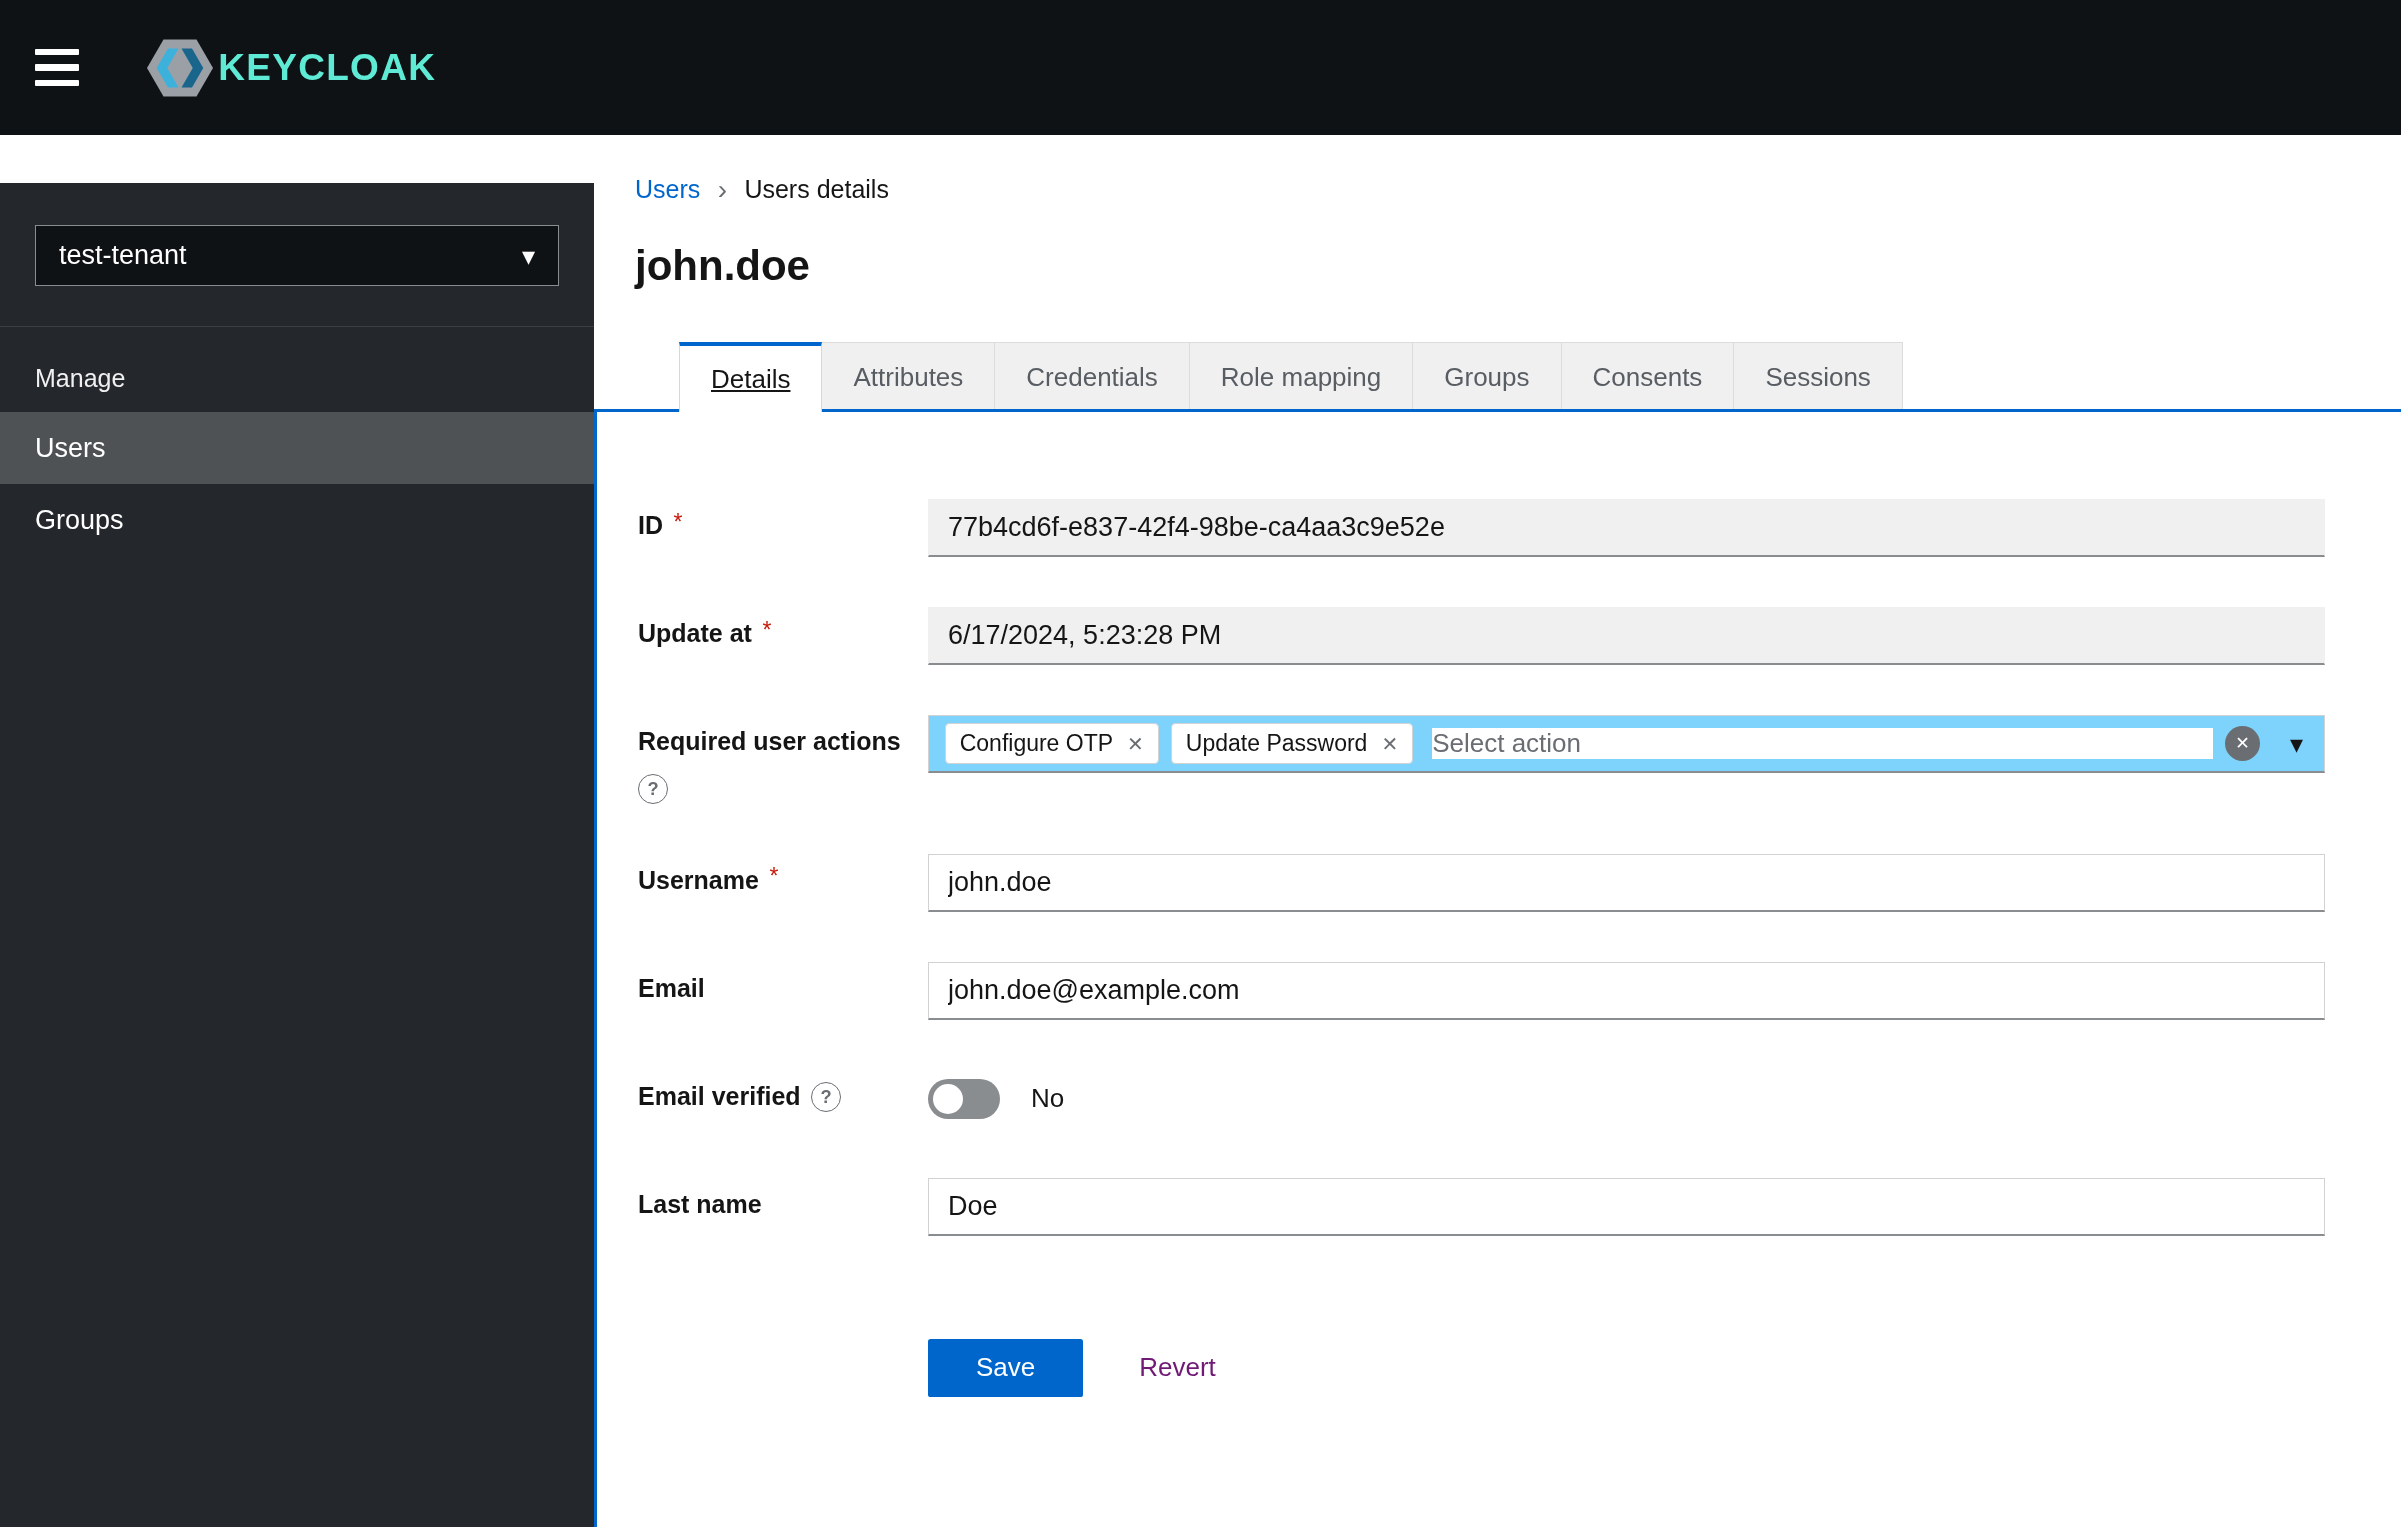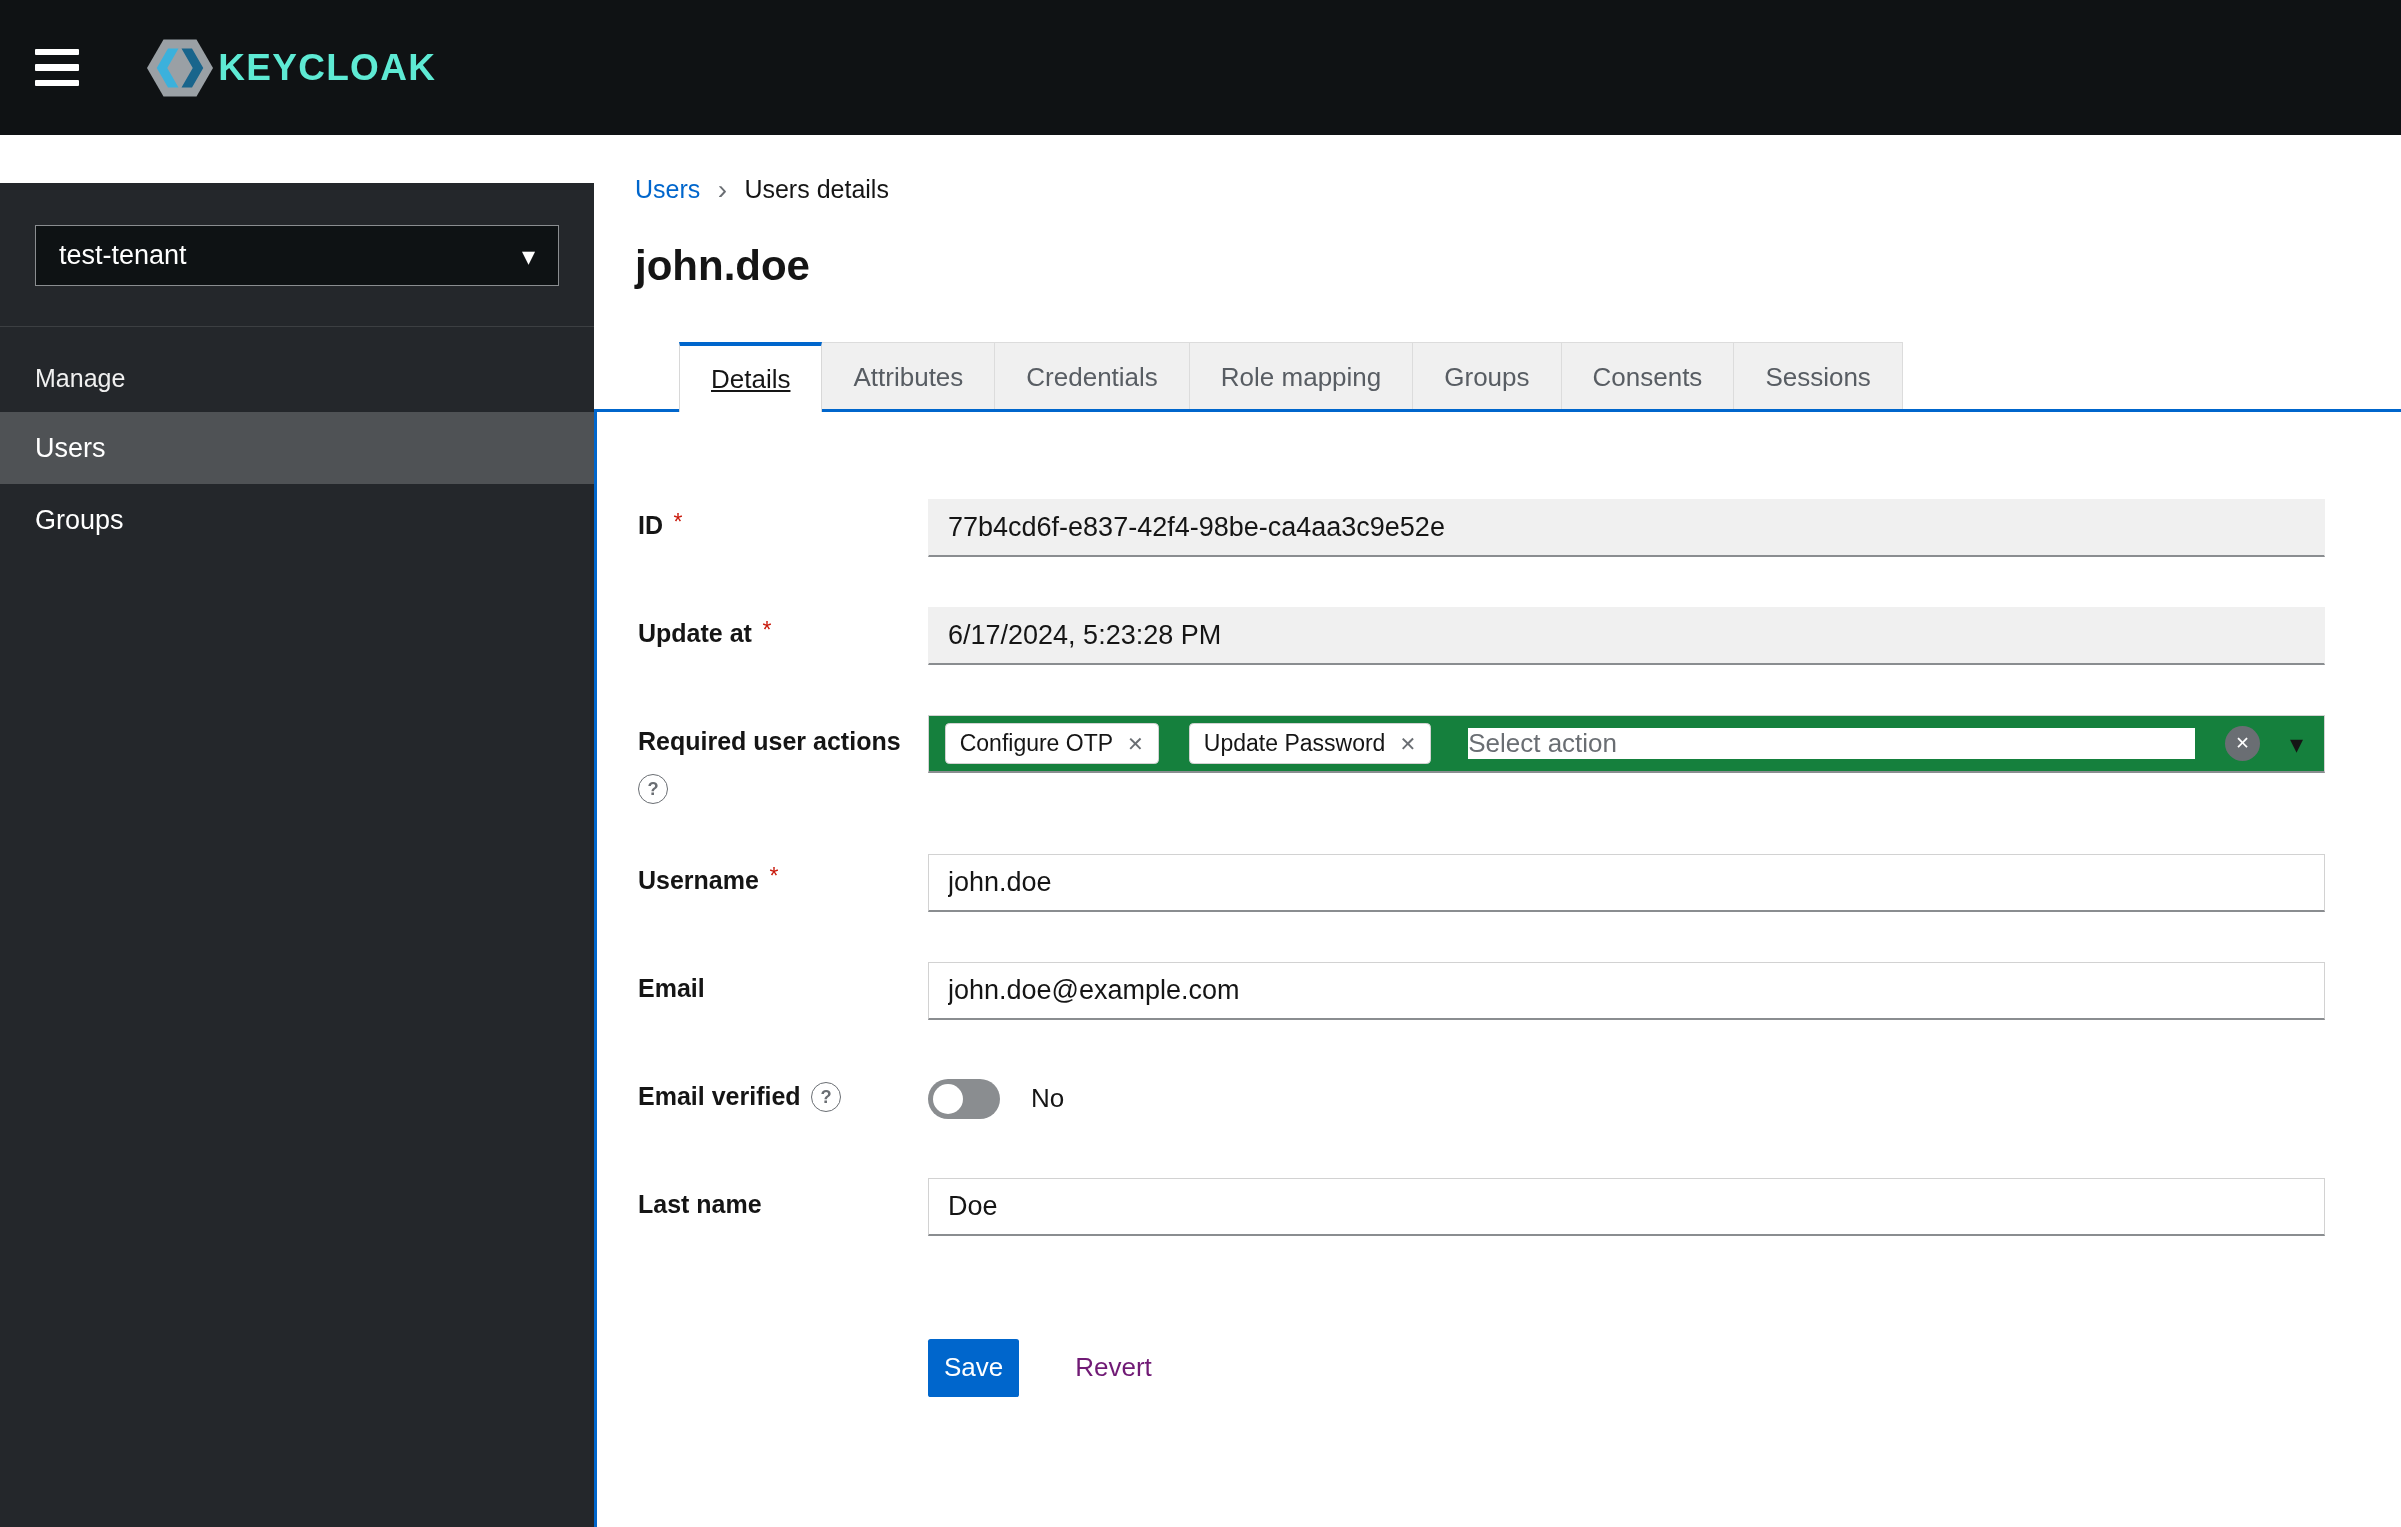--- a/index.html
+++ b/index.html
@@ -51,38 +51,38 @@
   .field-label { font-size:25px; font-weight:700; color:#151515; }
   .required { color:#c9190b; font-size:23px; position:relative; top:-3.5px; }
   .help-icon { width:30px; height:30px; border-radius:50%; border:1.7px solid #6a6e73; color:#6a6e73; font-size:18.3px; font-weight:700; display:inline-flex; align-items:center; justify-content:center; cursor:pointer; background:#fff; }
   .help-below { margin-top:17.4px; }
   .field-cell { flex:1; min-width:0; }
 
   .text-input { width:100%; height:58px; font-size:27px; color:#151515; padding:0 19px; font-family:inherit; background:#ffffff; border:1.7px solid #d2d2d2; border-bottom:2.6px solid #8a8d90; }
   .text-input.readonly { background:#f0f0f0; border-color:#f0f0f0; border-bottom-color:#8a8d90; }
 
   
-  .multiselect { display:flex; align-items:center; height:58px; background:#15803d; border:1.7px solid #d2d2d2; border-bottom:2.6px solid #8a8d90; padding:0 15.7px; gap:30px; }
+  .multiselect { display:flex; align-items:center; height:58px; background:#7dd3fc; border:1.7px solid #d2d2d2; border-bottom:2.6px solid #8a8d90; padding:0 15.7px; gap:12px; }
   .chip { display:inline-flex; align-items:center; gap:14px; border:1.7px solid #d2d2d2; border-radius:4.4px; padding:6.1px 14px; font-size:23px; color:#151515; background:#ffffff; white-space:nowrap; }
   .chip-remove { background:none; border:none; color:#6a6e73; font-size:20px; cursor:pointer; line-height:1; padding:0; }
   .ms-input { flex:1; min-width:87px; border:none; font-size:26px; font-family:inherit; color:#151515; margin-left:7px; }
   .ms-input::placeholder { color:#6a6e73; opacity:1; }
   .ms-right { margin-left:auto; display:flex; align-items:center; gap:30px; padding-right:5.2px; }
   .clear-btn { width:35px; height:35px; border-radius:50%; background:#6a6e73; color:#ffffff; border:none; font-size:17.4px; display:flex; align-items:center; justify-content:center; cursor:pointer; }
   .ms-caret { color:#151515; font-size:26px; line-height:1; cursor:pointer; }
 
   
   .toggle-cell { display:flex; align-items:center; height:58px; }
   .switch { width:72px; height:40px; border-radius:20px; background:#8a8d90; position:relative; border:none; cursor:pointer; flex:0 0 auto; }
   .switch .knob { position:absolute; left:5.2px; top:5.2px; width:30px; height:30px; border-radius:50%; background:#ffffff; }
   .switch-state { font-size:26px; color:#151515; margin-left:31px; }
 
   
   .actions-bar { display:flex; align-items:center; margin-left:290px; margin-top:103px; }
-  .save-btn { background:#0066cc; color:#ffffff; border:none; height:58px; padding:0 16px; font-size:26px; font-family:inherit; border-radius:2.6px; cursor:pointer; }
+  .save-btn { background:#0066cc; color:#ffffff; border:none; height:58px; padding:0 48px; font-size:26px; font-family:inherit; border-radius:2.6px; cursor:pointer; }
   .revert-link { color:#701a75; font-size:26px; margin-left:56px; text-decoration:none; cursor:pointer; }
 </style>
 </head>
 <body>
 
 <div class="page">
 
   <header class="masthead">
     <button class="hamburger">
       <span class="bar"></span>

